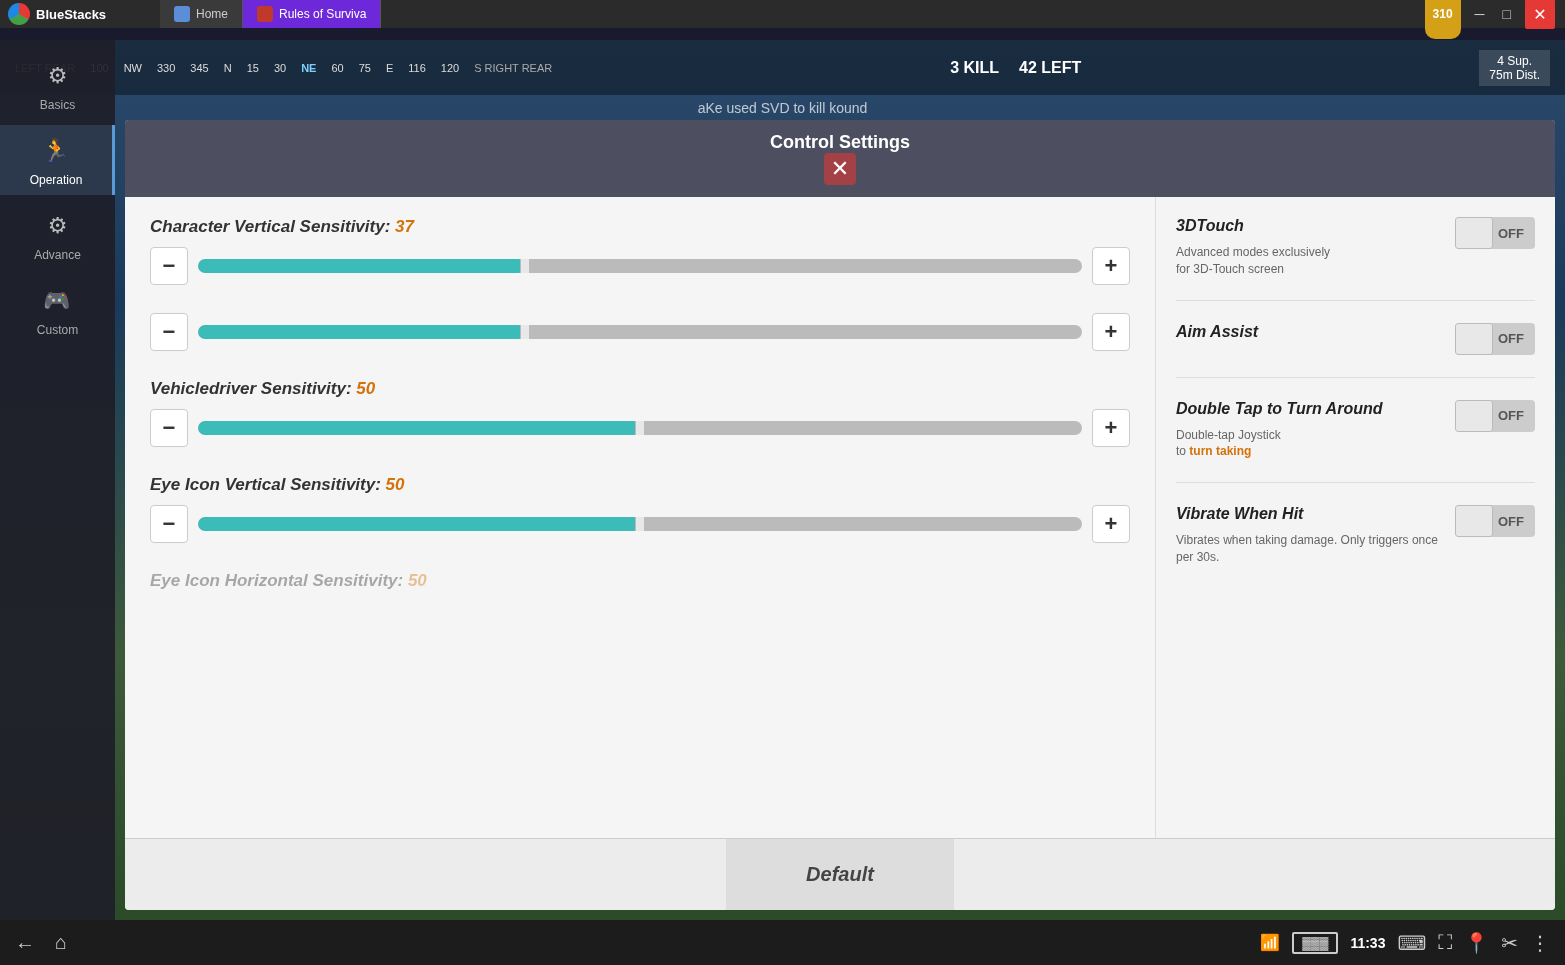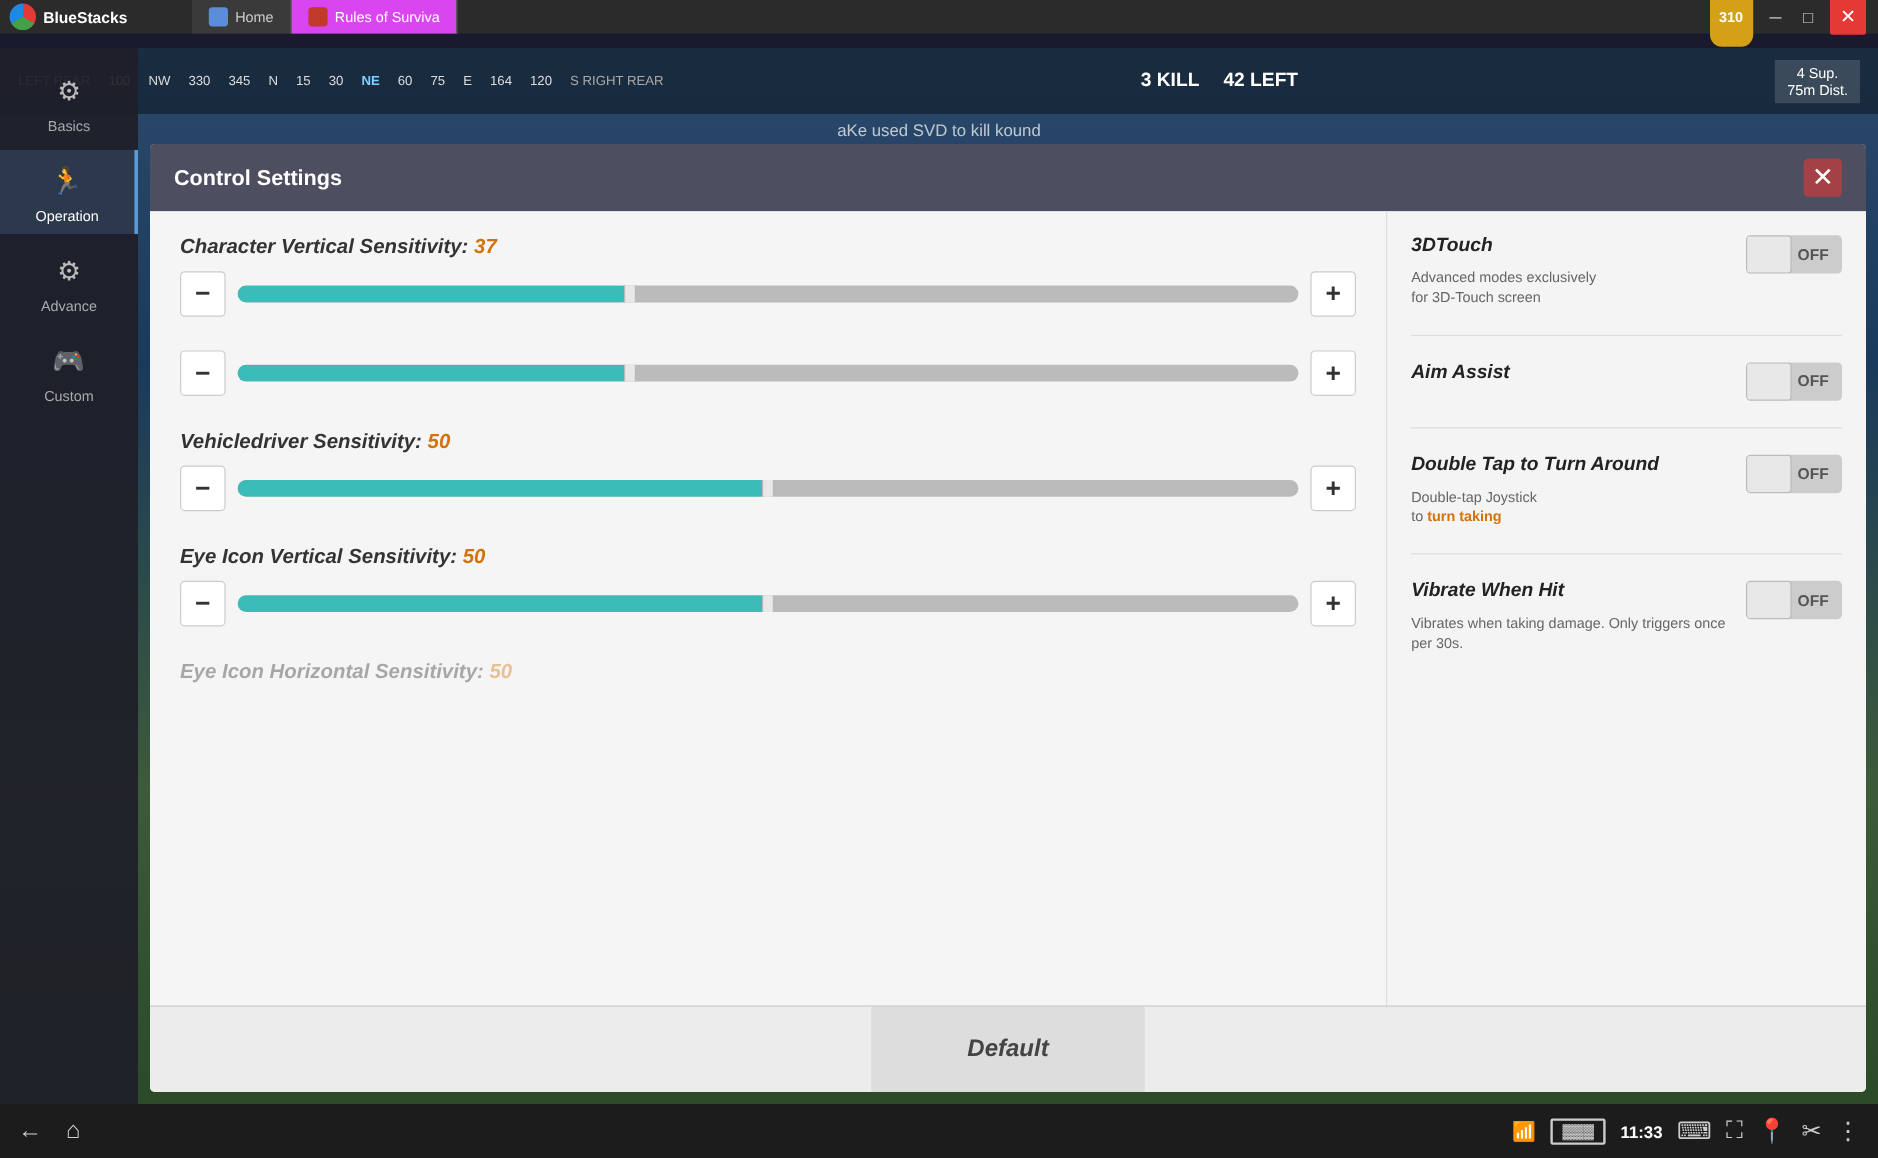--- a/index.html
+++ b/index.html
@@ -45,21 +45,21 @@
       gap: 6px;
       padding: 0 14px;
       height: 100%;
       background: #3a3a3a;
       color: #ccc;
       font-size: 12px;
       cursor: pointer;
       border-right: 1px solid #555;
     }
     .title-bar-tab.active {
-      background: #d946ef;
+      background: #6d28d9;
       color: #fff;
     }
     .tab-icon {
       width: 16px; height: 16px;
       background: #5b8dd9;
       border-radius: 3px;
     }
     .tab-icon-game {
       width: 16px; height: 16px;
       background: #c0392b;
@@ -213,20 +213,21 @@
       display: flex;
       flex-direction: column;
       overflow: hidden;
     }
     .panel-header {
       background: rgba(50,50,70,0.85);
       padding: 12px 20px;
       display: flex;
       align-items: center;
       justify-content: space-between;
+      flex-direction: column;
     }
     .panel-title {
       color: #fff;
       font-size: 18px;
       font-weight: bold;
     }
     .panel-close-btn {
       color: #fff;
       font-size: 22px;
       cursor: pointer;
@@ -475,21 +476,21 @@
       <span>NW</span>
       <span>330</span>
       <span>345</span>
       <span>N</span>
       <span>15</span>
       <span>30</span>
       <span class="compass-ne">NE</span>
       <span>60</span>
       <span>75</span>
       <span>E</span>
-      <span>164</span>
+      <span>116</span>
       <span>120</span>
       <span class="compass-marker">S RIGHT REAR</span>
     </div>
     <div class="kill-info">
       <span class="kill-count">3 KILL</span>
       <span class="left-count">42 LEFT</span>
     </div>
     <div class="sup-box">4 Sup.<br>75m Dist.</div>
   </div>
   <div class="kill-msg">aKe used SVD to kill kound</div>

